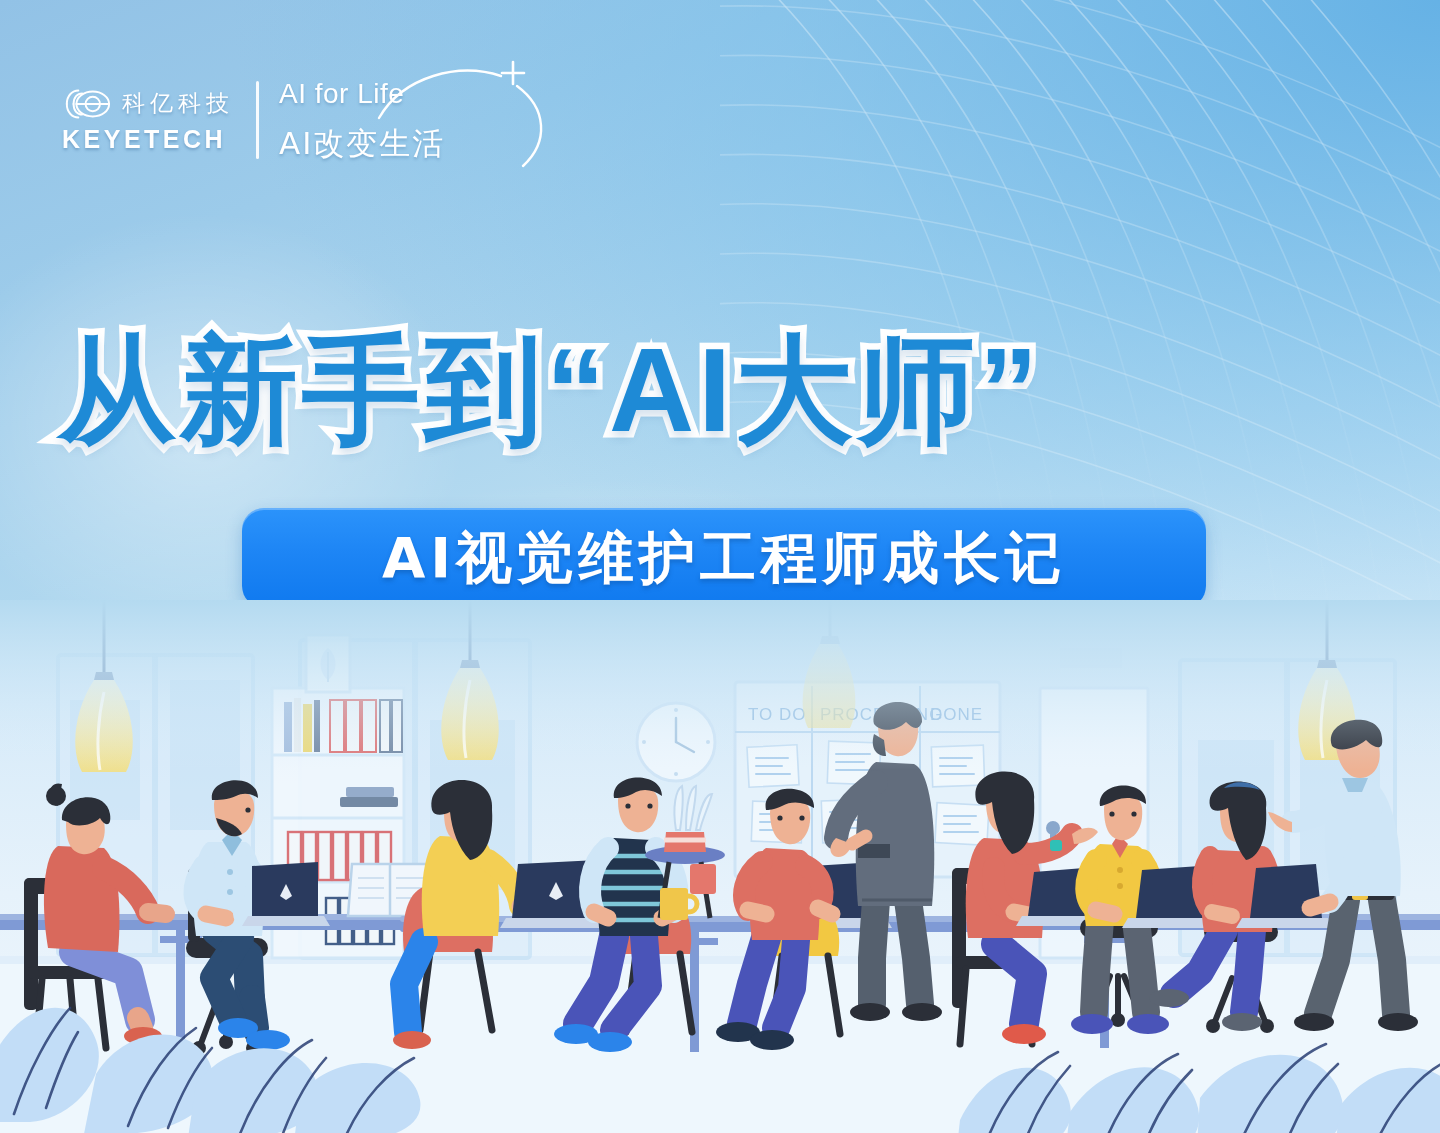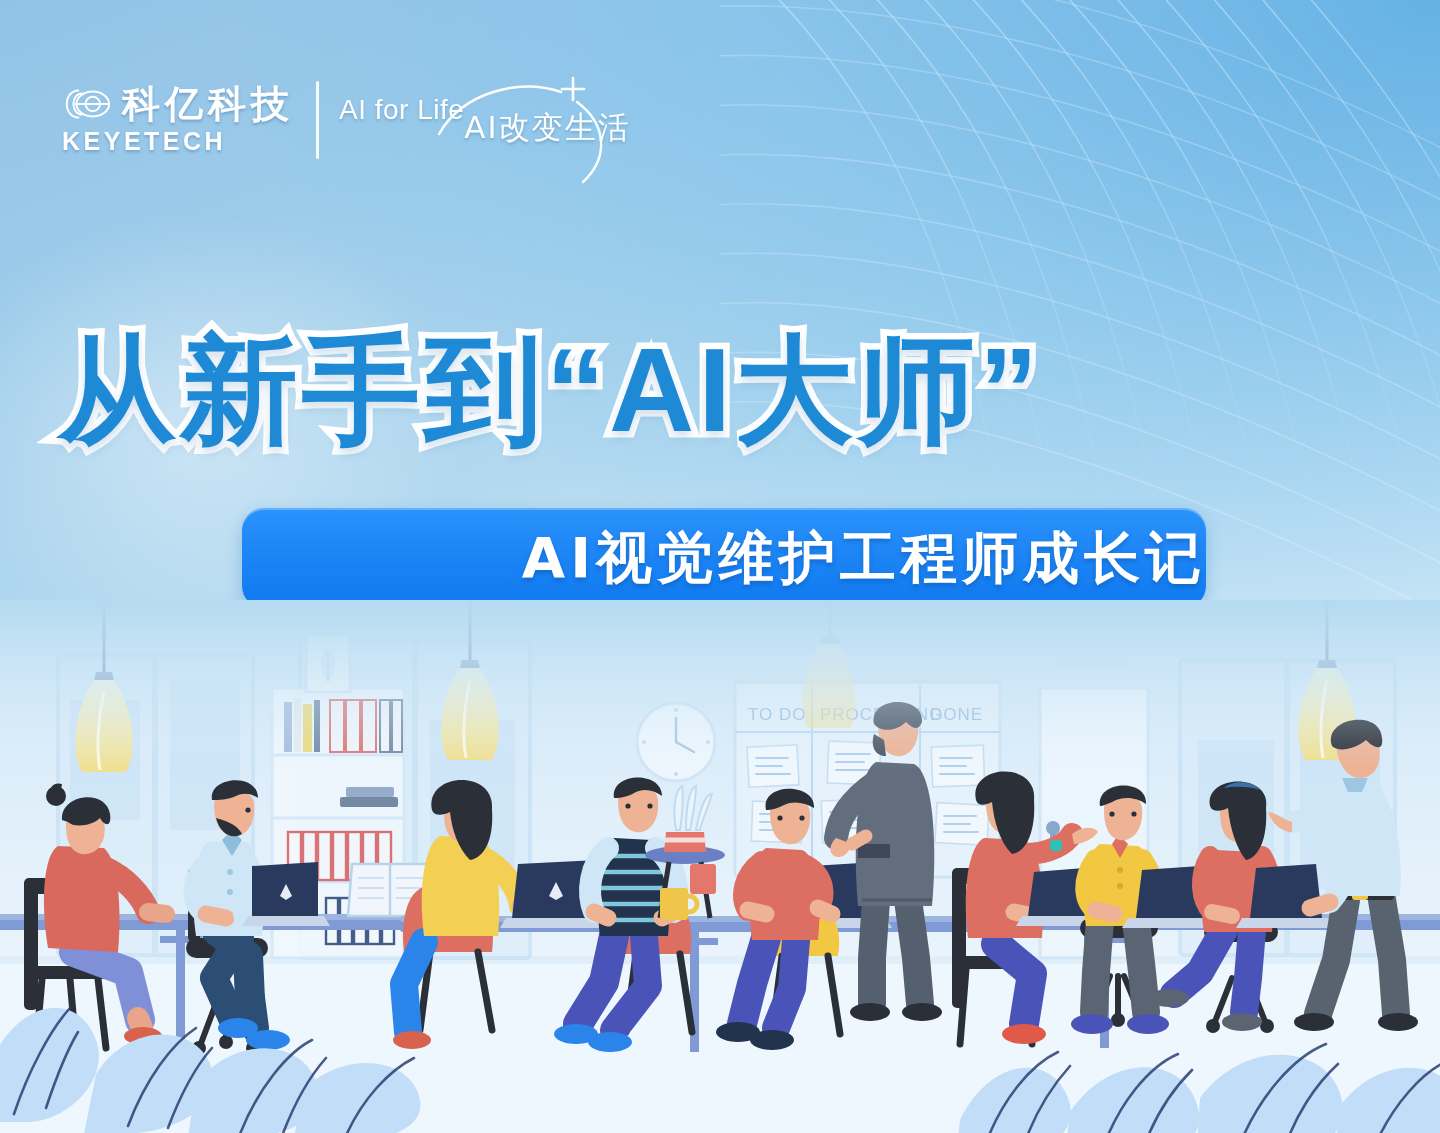--- a/index.html
+++ b/index.html
@@ -27,31 +27,31 @@
             background:radial-gradient(closest-side, rgba(255,255,255,.40), rgba(255,255,255,0) 70%); }
   .glow-br{ position:absolute; left:120px; top:420px; width:980px; height:420px;
             background:radial-gradient(closest-side, rgba(255,255,255,.30), rgba(255,255,255,0) 72%); }
 
   
   .logo-block{ position:absolute; left:62px; top:72px; display:flex; align-items:center; height:96px; }
   .logo-left{ display:flex; flex-direction:column; justify-content:center; }
   .logo-row1{ display:flex; align-items:center; gap:10px; }
   .eye-icon{ width:50px; height:34px; display:block; }
   .cn-name{
-    color:#fff; font-size:38px; font-weight:700; letter-spacing:5px; line-height:1;
+    color:#fff; font-size:23px; font-weight:400; letter-spacing:5px; line-height:1;
     text-shadow:0 2px 3px rgba(40,90,140,.35);
     font-family:"DejaVu Sans","Liberation Sans",sans-serif;
   }
   .en-name{
     color:#fff; font-size:25px; font-weight:800; letter-spacing:3.5px; line-height:1.1;
     margin-top:5px; text-shadow:0 2px 3px rgba(40,90,140,.35);
   }
   .logo-div{ width:3px; height:78px; background:rgba(255,255,255,.92); margin:0 20px 0 22px;
              border-radius:2px; }
-  .logo-right{ position:relative; display:flex; flex-direction:row; justify-content:center; }
+  .logo-right{ position:relative; display:flex; flex-direction:column; justify-content:center; }
   .tag-en{
     color:#fff; font-size:28px; letter-spacing:.5px; line-height:1.15; font-weight:400;
     text-shadow:0 2px 3px rgba(40,90,140,.3);
   }
   .tag-cn{
     color:#fff; font-size:31px; letter-spacing:2px; line-height:1.2; margin-top:15px; font-weight:400;
     font-family:"DejaVu Sans","Liberation Sans",sans-serif;
     text-shadow:0 2px 3px rgba(40,90,140,.3);
   }
   .swoosh{ position:absolute; left:62px; top:-22px; width:260px; height:120px; pointer-events:none; }
@@ -68,21 +68,21 @@
   }
 
   
   .banner-wrap{ position:absolute; left:242px; top:508px; }
   .banner{
     position:relative;
     width:964px; height:100px;
     border-radius:22px;
     background:linear-gradient(180deg,#2b93fb 0%,#1d85f5 45%,#0f79ef 100%);
     box-shadow:0 6px 16px rgba(30,110,190,.30), inset 0 2px 0 rgba(255,255,255,.28);
-    display:flex; align-items:center; justify-content:flex-end;
+    display:flex; align-items:center; justify-content:center;
   }
   .banner-text{
     color:#fff; font-size:56px; font-weight:700; letter-spacing:5px; line-height:1;
     font-family:"DejaVu Sans","Liberation Sans",sans-serif;
     text-shadow:0 3px 4px rgba(10,70,140,.35);
     white-space:nowrap;
   }
   .banner-tail{
     position:absolute; left:778px; top:99px;
     width:0; height:0;

